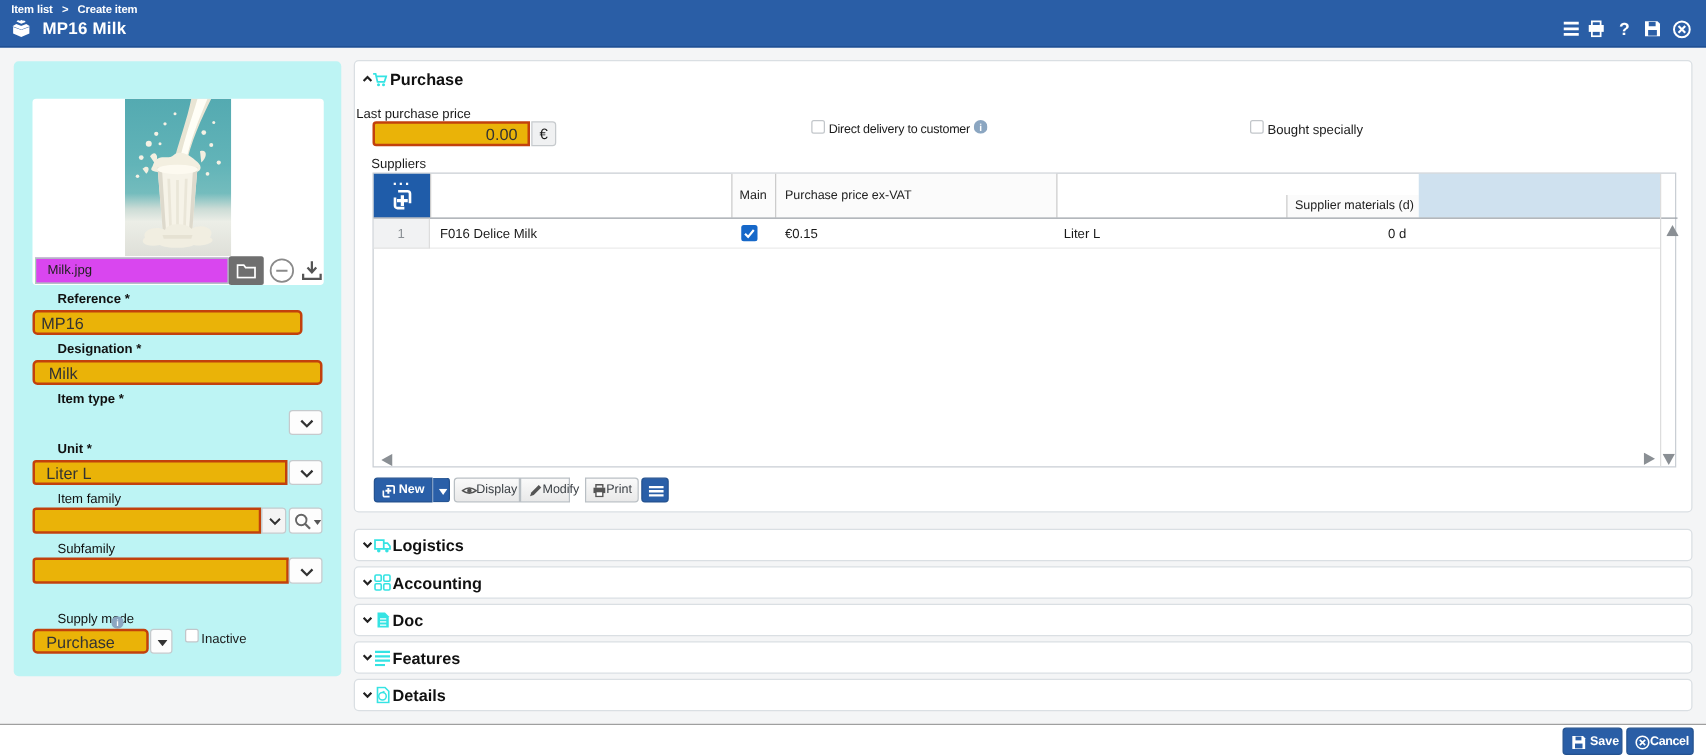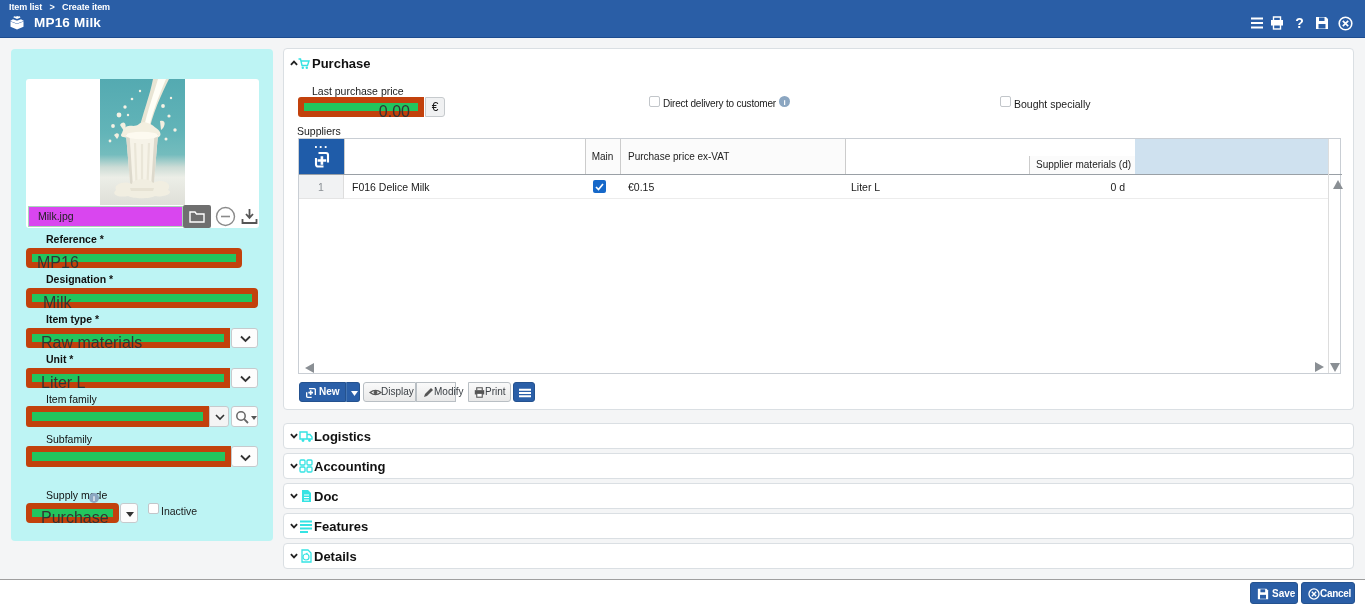--- a/index.html
+++ b/index.html
@@ -13,21 +13,21 @@
 #htitle { position:absolute; left:34px; top:15px; color:#fff; font-size:13.5px; font-weight:bold; letter-spacing:.2px; }
 .hicon { position:absolute; top:16px; }
 
 
 #side { position:absolute; left:11px; top:49px; width:262px; height:492px; background:#bdf4f4; border-radius:4px; }
 #photobox { position:absolute; left:15px; top:30px; width:233px; height:149px; background:#fff; border-radius:3px; }
 #filerow { position:absolute; left:0px; top:126px; width:233px; height:23px; }
 #filefield { position:absolute; left:2px; top:1px; width:155px; height:21px; background:#d946ef; border:1px solid #a8d8b8; color:#222; line-height:19px; padding-left:9px; }
 .sbtn { position:absolute; top:0; width:28px; height:23px; }
 #label-col label { position:absolute; left:15px; font-size:10.5px; color:#111;margin-left:20px; }
-.inp { position:absolute; background:#22c55e; border:6px solid #c2410c; border-radius:4px; font-size:16px; color:#333; }
+.inp { position:absolute; background:#eab308; border:2px solid #c2410c; border-radius:4px; font-size:13px; color:#333; }
 .selbtn { position:absolute; background:#fdfdfd; border:1px solid #c6cacd; border-radius:3px; }
 
 
 .card { position:absolute; left:283px; background:#fff; border:1px solid #dadfe3; border-radius:4px; }
 #main { top:48px; width:1071px; height:362px; }
 .sect-title { font-size:13px; font-weight:bold; color:#111; }
 .chev { font-weight:bold; color:#222; font-size:11px; }
 
 
 #tbl { position:absolute; left:14px; top:89px; width:1043px; height:236px; border:1px solid #c9ced4; background:#fff; }
@@ -158,21 +158,20 @@
     <label style="top:440px;">Supply mode</label>
   </div>
   <svg style="position:absolute;left:78px;top:444px" width="10" height="10" viewBox="0 0 11 11">
       <circle cx="5.5" cy="5.5" r="5.5" fill="#8ba6c1"></circle>
       <text x="5.5" y="8.5" text-anchor="middle" font-size="8" font-weight="bold" fill="#fff" font-family="Liberation Sans">i</text>
     </svg>
 
   <div class="inp" style="left:15px;top:199px;width:216px;height:20px;line-height:18px;padding-left:5px;">MP16</div>
   <div class="inp" style="left:15px;top:239px;width:232px;height:20px;line-height:18px;padding-left:11px;">Milk</div>
 
-  <div class="inp" style="left:15px;top:279px;width:204px;height:20px;line-height:18px;padding-left:9px;border-radius:3px 0 0 3px;">Raw materials</div>
   <div class="selbtn" style="left:220px;top:279px;width:27px;height:20px;">
       <svg style="position:absolute;left:8px;top:6px" width="11" height="8" viewBox="0 0 11 8">
         <path d="M1 1.5 L5.5 6 L10 1.5" stroke="#333" stroke-width="1.8" fill="none"></path>
       </svg>
     </div>
 
   <div class="inp" style="left:15px;top:319px;width:204px;height:20px;line-height:18px;padding-left:9px;border-radius:3px 0 0 3px;">Liter L</div>
   <div class="selbtn" style="left:220px;top:319px;width:27px;height:20px;">
       <svg style="position:absolute;left:8px;top:6px" width="11" height="8" viewBox="0 0 11 8">
         <path d="M1 1.5 L5.5 6 L10 1.5" stroke="#333" stroke-width="1.8" fill="none"></path>
@@ -216,21 +215,21 @@
   <svg style="position:absolute;left:6px;top:11px" width="8" height="6" viewBox="0 0 8 6">
       <path d="M0.9 4.8 L4 1.6 L7.1 4.8" stroke="#222" stroke-width="1.8" fill="none"></path>
     </svg>
   <svg style="position:absolute;left:14px;top:9px" width="12" height="12" viewBox="0 0 12 12">
       <path d="M0.5 1 H2.5 L4 7.5 H9.5 L11 3 H3" stroke="#35e3e3" stroke-width="1.4" fill="none"></path>
       <circle cx="4.8" cy="9.8" r="1.2" fill="#35e3e3"></circle>
       <circle cx="8.8" cy="9.8" r="1.2" fill="#35e3e3"></circle>
     </svg>
   <div class="sect-title" style="position:absolute;left:28px;top:7px;">Purchase</div>
 
-  <div style="position:absolute;left:28px;top:36px;">Last purchase price</div>
+  <div style="position:absolute;left:1px;top:36px;">Last purchase price</div>
   <div class="inp" style="left:14px;top:48px;width:126px;height:20px;line-height:18px;text-align:right;padding-right:8px;border-radius:3px 0 0 3px;">0.00</div>
   <div style="position:absolute;left:141px;top:48px;width:20px;height:20px;background:#f0f1f2;border:1px solid #c6cacd;border-radius:0 3px 3px 0;text-align:center;line-height:18px;font-size:12px;">€</div>
 
   <input type="checkbox" style="position: absolute; left: 365px; top: 47px;">
   <div style="position:absolute;left:379px;top:49px;font-size:10px;letter-spacing:-0.2px;">Direct delivery to customer</div>
   <svg style="position:absolute;left:495px;top:47px" width="11" height="11" viewBox="0 0 11 11">
       <circle cx="5.5" cy="5.5" r="5.5" fill="#8ba6c1"></circle>
       <text x="5.5" y="8.5" text-anchor="middle" font-size="8" font-weight="bold" fill="#fff" font-family="Liberation Sans">i</text>
     </svg>
   <input type="checkbox" style="position: absolute; left: 716px; top: 47px;">

